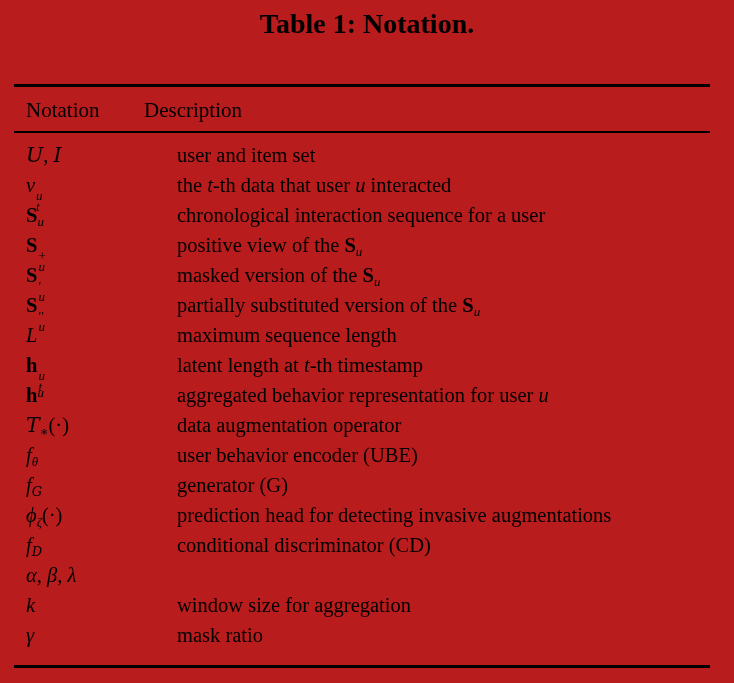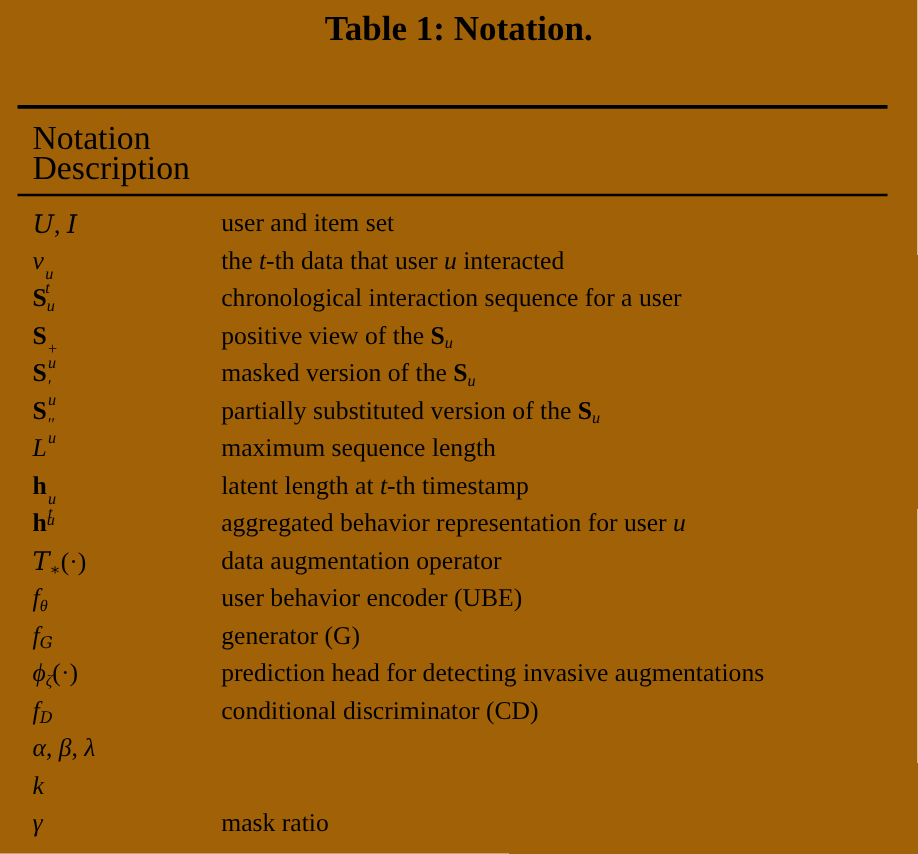--- a/index.html
+++ b/index.html
@@ -4,21 +4,21 @@
 <style>
   html, body {
     margin: 0;
     padding: 0;
     background: #ffffff;
   }
   .page {
     position: relative;
     width: 734px;
     height: 683px;
-    background: #a16207;
+    background: #b91c1c;
     color: #000000;
     font-family: "Liberation Serif", "DejaVu Serif", serif;
     overflow: hidden;
   }
   .caption {
     position: absolute;
     top: 8px;
     left: 0;
     width: 100%;
     text-align: center;
@@ -31,23 +31,22 @@
     left: 14px;
     top: 84px;
     width: 696px;
   }
   .rule { background: #000000; width: 100%; }
   .rule.thick { height: 3px; }
   .rule.thin { height: 1.5px; }
   .header-row {
     display: flex;
     padding: 11px 0 9px 12px;
-    font-size: 27px;
+    font-size: 21px;
     line-height: 24px;
-    flex-direction: column;
   }
   .col-notation { flex: none; width: 118px; }
   .col-desc { flex: 1; }
   .tbody {
     padding: 7px 0 15px 12px;
     font-size: 20.5px;
   }
   .row {
     display: flex;
     height: 30px;
@@ -160,20 +159,21 @@
         </div>
         <div class="row">
           <span class="col-notation"><span><span class="seg-it">f</span><sub class="script seg-cal">D</sub></span></span>
           <span class="col-desc"><span><span class="seg-plain">conditional discriminator (CD)</span></span></span>
         </div>
         <div class="row">
           <span class="col-notation"><span><span class="seg-it">α</span></span><span><span class="seg-plain">, </span></span><span><span class="seg-it">β</span></span><span><span class="seg-plain">, </span></span><span><span class="seg-it">λ</span></span></span>
         </div>
         <div class="row">
           <span class="col-notation"><span><span class="seg-it">k</span></span></span>
+          <span class="col-desc"><span><span class="seg-plain">window size for aggregation</span></span></span>
         </div>
         <div class="row">
           <span class="col-notation"><span><span class="seg-it">γ</span></span></span>
           <span class="col-desc"><span><span class="seg-plain">mask ratio</span></span></span>
         </div>
       </div>
     <div class="rule thick"></div>
   </div>
 </div>
 

